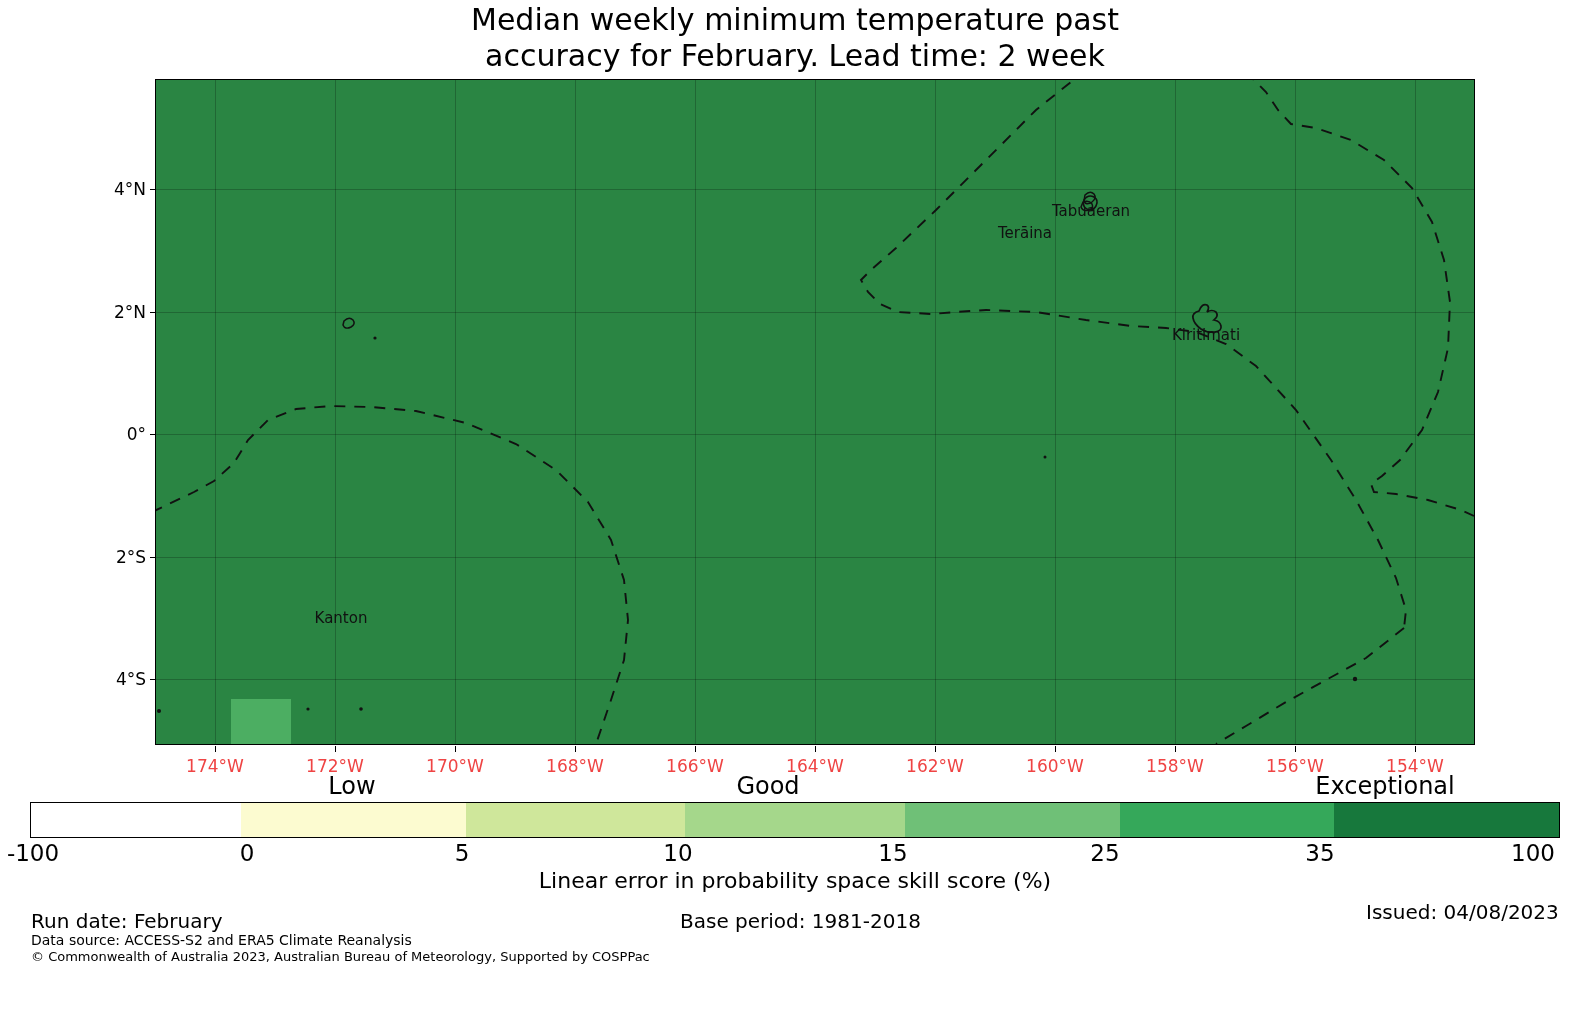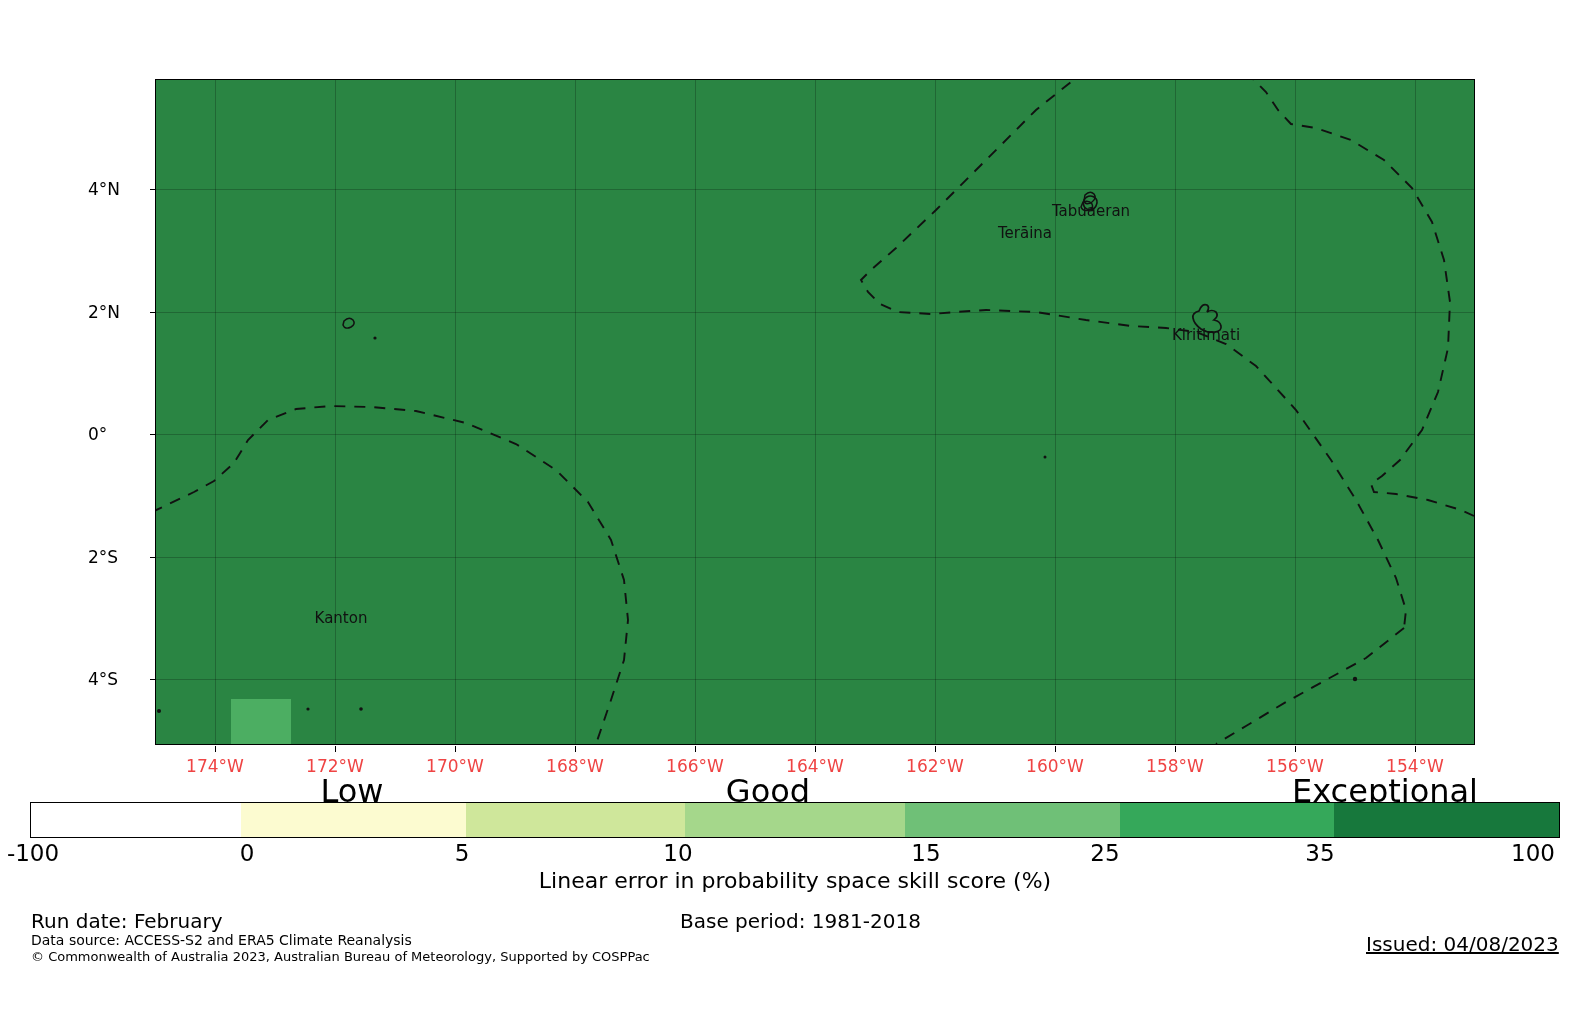--- a/index.html
+++ b/index.html
@@ -50,40 +50,41 @@
   .place-label {
     position: absolute;
     font-size: 15px;
     color: #111;
     white-space: nowrap;
     transform: translateX(-50%);
   }
   .ylabel {
     position: absolute;
     font-size: 17px; color: #000;
+    text-align: right;
     transform: translateY(-50%);
   }
   .xlabel {
     position: absolute;
     font-size: 17px; color: #ef4444;
     transform: translateX(-50%);
     top: 756px;
   }
   .tickmark-y {
     position:absolute; width:6px; height:1px; background:#000;
   }
   .tickmark-x {
     position:absolute; width:1px; height:6px; background:#000;
   }
 
   
   .qual-label {
     position: absolute;
     top: 772px;
-    font-size: 32px;
+    font-size: 24px;
     color: #000;
     transform: translateX(-50%);
     white-space: nowrap;
   }
 
   
   .cbar {
     position: absolute;
     left: 30px; top: 802px;
     width: 1530px; height: 36px;
@@ -125,20 +126,22 @@
     font-size: 13px;
     color: #000;
     white-space: nowrap;
   }
 </style>
 </head>
 <body>
 
 <div id="root">
 
+  <div class="title">Median weekly minimum temperature past
+accuracy for February. Lead time: 2 week</div>
 
   <div class="map-frame">
     <div class="map-inner">
 
       <div class="cell" style="left:75px; top:619px; width:60px; height:47px;"></div>
 
       <div class="gridline-v" style="left:59px;"></div>
       <div class="gridline-v" style="left:179px;"></div>
       <div class="gridline-v" style="left:299px;"></div>
       <div class="gridline-v" style="left:419px;"></div>
@@ -254,26 +257,26 @@
     <div class="cbar-seg" style="width:14.38%; background:#a5d78b;"></div>
     <div class="cbar-seg" style="width:14.05%; background:#6fc077;"></div>
     <div class="cbar-seg" style="width:14.05%; background:#35a85a;"></div>
     <div class="cbar-seg" style="width:14.70%; background:#17783c;"></div>
   </div>
 
   <div class="cbar-tick-label" style="left:33px;">-100</div>
   <div class="cbar-tick-label" style="left:247px;">0</div>
   <div class="cbar-tick-label" style="left:462px;">5</div>
   <div class="cbar-tick-label" style="left:678px;">10</div>
-  <div class="cbar-tick-label" style="left:926px;">15</div>
+  <div class="cbar-tick-label" style="left:893px;">15</div>
   <div class="cbar-tick-label" style="left:1105px;">25</div>
   <div class="cbar-tick-label" style="left:1320px;">35</div>
   <div class="cbar-tick-label" style="left:1533px;">100</div>
 
   <div class="cbar-title">Linear error in probability space skill score (%)</div>
 
   <div class="foot" style="left:31px; top:909px;">Run date: February</div>
   <div class="foot" style="left:680px; top:909px;">Base period: 1981-2018</div>
-  <div class="foot" style="left:1366px; top:932px;text-decoration:underline;">Issued: 04/08/2023</div>
+  <div class="foot" style="left:1366px; top:900px;">Issued: 04/08/2023</div>
   <div class="foot-small" style="left:31px; top:932px;">Data source: ACCESS-S2 and ERA5 Climate Reanalysis</div>
   <div class="foot-tiny" style="left:31px; top:949px;">© Commonwealth of Australia 2023, Australian Bureau of Meteorology, Supported by COSPPac</div>
 
 </div>
 
 </body></html>

